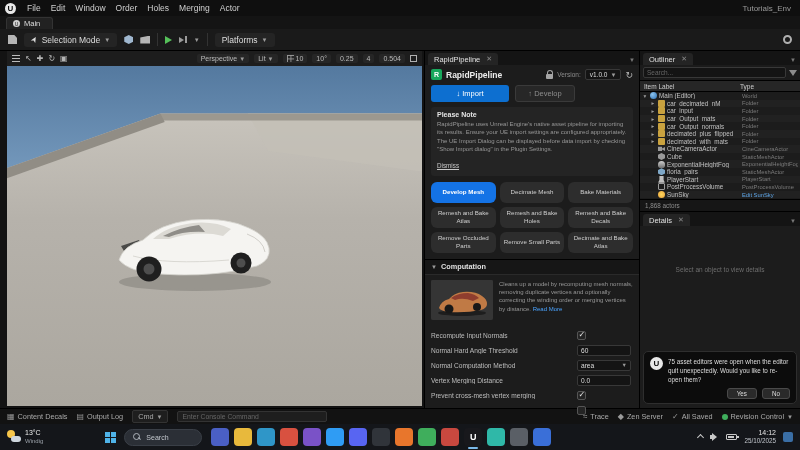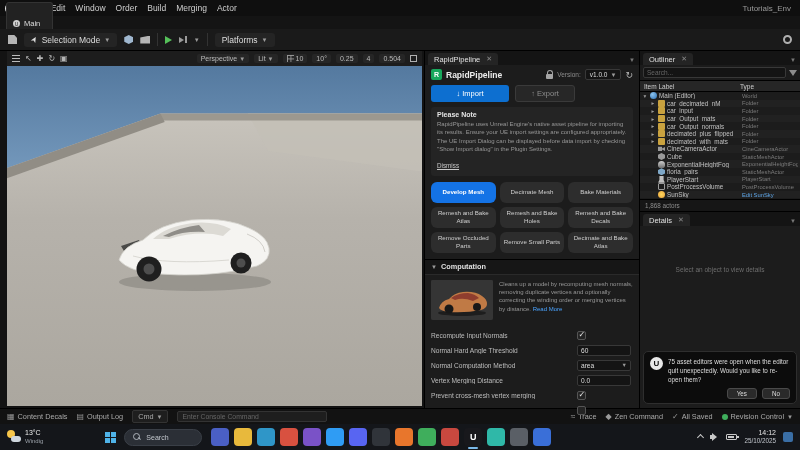--- a/index.html
+++ b/index.html
@@ -12,21 +12,21 @@
   .ue-logo { width:11px; height:11px; border-radius:50%; background:#e8e8e8; color:#111; font-size:8px; font-weight:bold;
     display:flex; align-items:center; justify-content:center; margin-right:4px; flex:none; }
   .ue-logo::after { content:"U"; }
   .menu-item { padding:1px 5px; color:#cfcfcf; cursor:default; }
   .mb-spacer { flex:1; }
   .project-name { color:#9a9a9a; font-size:8px; padding-right:4px; }
 
   
   .tabrow { height:13px; background:#141414; display:flex; align-items:flex-end; padding-left:6px; flex:none; }
   .main-tab { background:#222; border:1px solid #333; border-bottom:none; border-radius:3px 3px 0 0;
-    font-size:7.5px; padding:16px 12px 1px 6px; display:flex; align-items:center; gap:4px; color:#ddd; }
+    font-size:7.5px; padding:1px 12px 1px 6px; display:flex; align-items:center; gap:4px; color:#ddd; }
   .main-tab .dot { width:7px; height:7px; border-radius:50%; background:#cfcfcf; color:#111; font-size:5px; display:flex; align-items:center; justify-content:center; }
   .main-tab .dot::after { content:"U"; }
 
   
   .toolbar { height:22px; background:#1a1a1a; border-bottom:1px solid #000; display:flex; align-items:center; gap:7px; padding:0 8px; font-size:8.5px; flex:none; }
   .disk { width:9px; height:9px; background:#b5b5b5; clip-path:polygon(0 0,70% 0,100% 30%,100% 100%,0 100%); }
   .tb-btn { display:flex; align-items:center; gap:4px; background:#242424; border-radius:3px; padding:2px 7px; color:#ddd; }
   .cursor-gl { display:inline-block; transform:rotate(-60deg); font-size:8px; color:#ddd; }
   .caret { font-size:6px; color:#9a9a9a; }
   .sep { width:1px; height:13px; background:#333; }
@@ -198,21 +198,21 @@
 
 <div class="screen">
 
   <div class="menubar">
     <span class="ue-logo"></span>
     <span style="display:flex;">
         <span class="menu-item">File</span>
         <span class="menu-item">Edit</span>
         <span class="menu-item">Window</span>
         <span class="menu-item">Order</span>
-        <span class="menu-item">Build</span>
+        <span class="menu-item">Holes</span>
         <span class="menu-item">Merging</span>
         <span class="menu-item">Actor</span>
       </span>
     <span class="mb-spacer"></span>
     <span class="project-name">Tutorials_Env</span>
   </div>
 
   <div class="tabrow">
     <div class="main-tab">
       <span class="dot"></span>
@@ -323,21 +323,21 @@
         <span class="lock"></span>
         <span class="ver-label">Version:</span>
         <span class="ver-box">
           <span>v1.0.0</span>
           <span class="caret">▼</span>
         </span>
         <span class="refresh-gl">↻</span>
       </div>
       <div class="rp-actions">
         <button class="btn-import">↓ <span>Import</span></button>
-        <button class="btn-export">↑ <span>Export</span></button>
+        <button class="btn-export">↑ <span>Develop</span></button>
       </div>
       <div class="rp-note">
         <div class="nt">Please Note</div>
         <div class="nb">RapidPipeline uses Unreal Engine's native asset pipeline for importing its results. Ensure your UE import settings are configured appropriately. The UE Import Dialog can be displayed before data import by checking "Show Import dialog" in the Plugin Settings.</div>
         <span class="dm">Dismiss</span>
       </div>
       <div class="rp-grid">
           <div class="rp-mode active">Develop Mesh</div>
           <div class="rp-mode">Decimate Mesh</div>
           <div class="rp-mode">Bake Materials</div>
@@ -564,21 +564,21 @@
       <span class="caret">▼</span>
     </div>
     <input class="console" placeholder="Enter Console Command" style="">
     <span class="sb-spacer"></span>
     <div class="sb-item">
       <span class="sb-ic">≈</span>
       <span>Trace</span>
     </div>
     <div class="sb-item">
       <span class="sb-ic">◆</span>
-      <span>Zen Command</span>
+      <span>Zen Server</span>
     </div>
     <div class="sb-item">
       <span class="sb-ic">✓</span>
       <span>All Saved</span>
     </div>
     <div class="sb-item">
       <span class="dot-g"></span>
       <span>Revision Control</span>
       <span class="caret">▼</span>
     </div>

